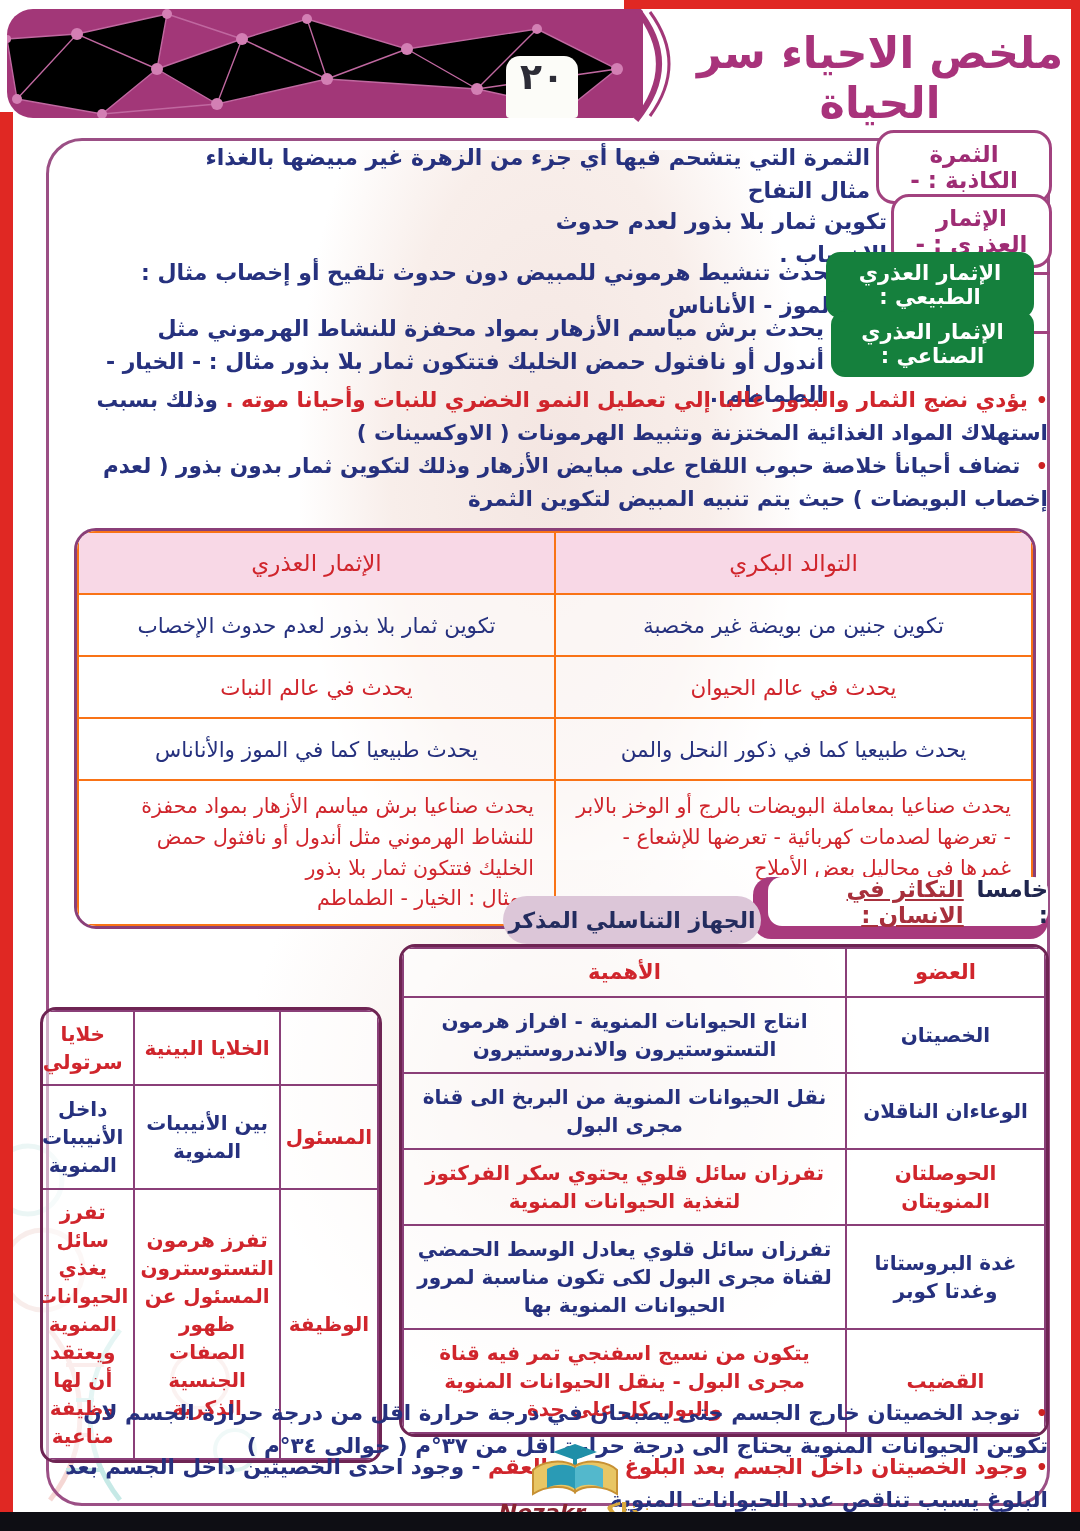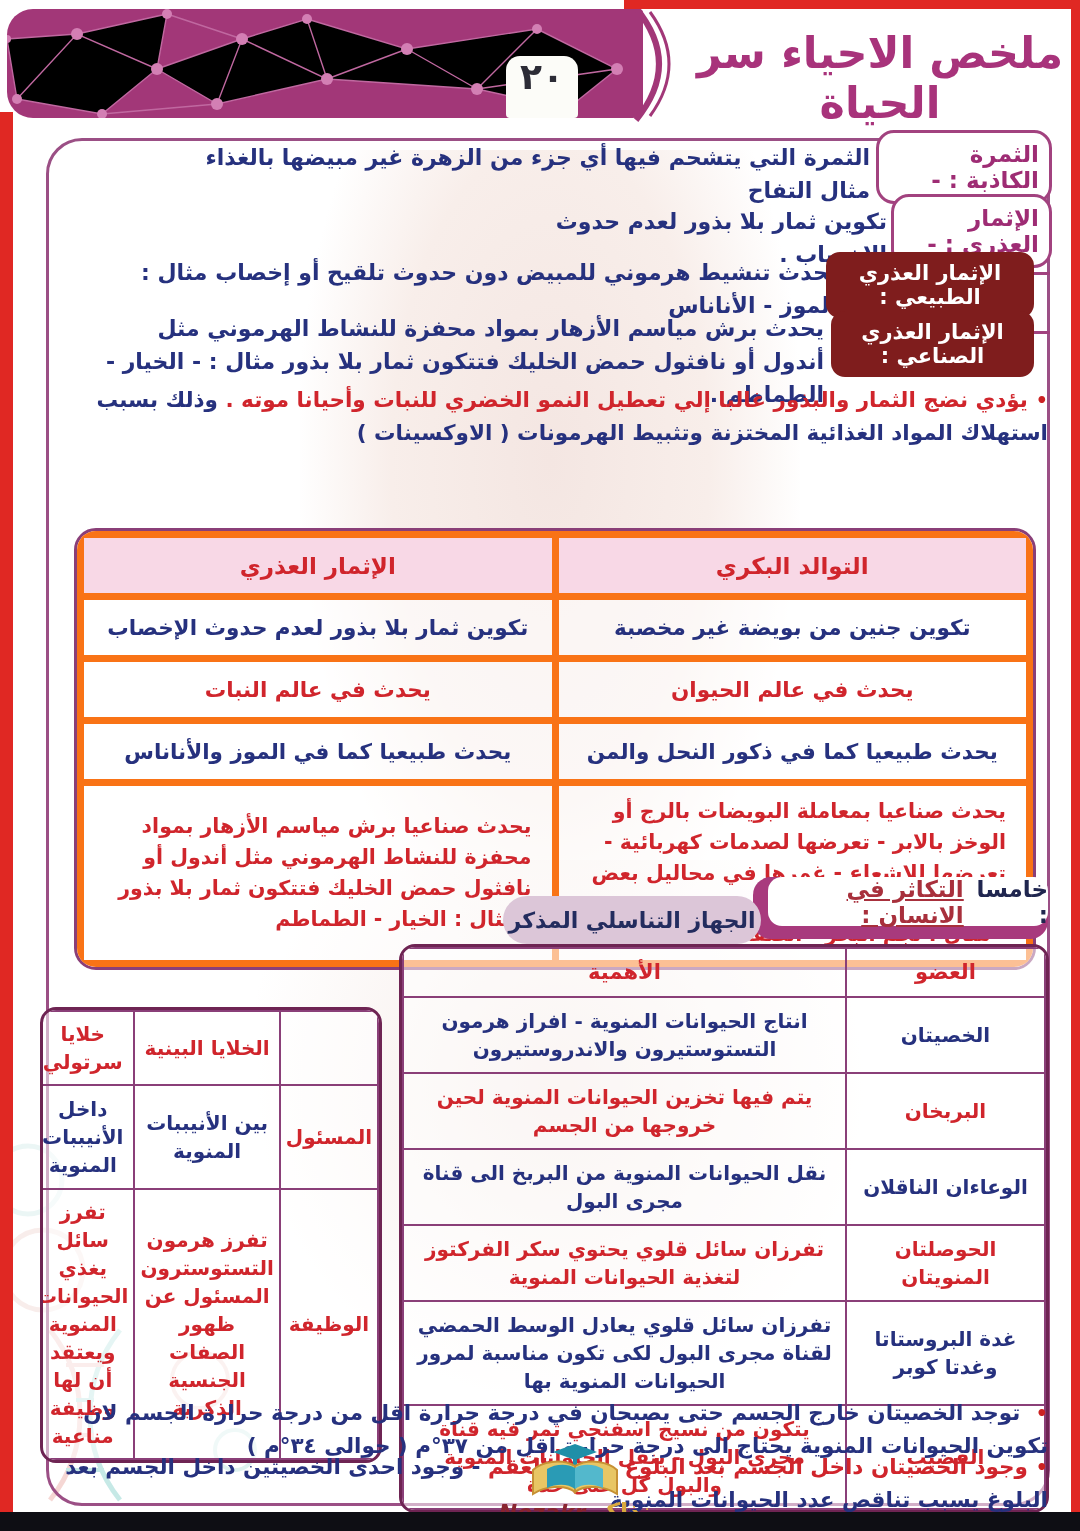--- a/index.html
+++ b/index.html
@@ -32,41 +32,41 @@
              background:radial-gradient(ellipse at 50% 40%, #f5eae6 0%, rgba(255,255,255,0) 70%); }
   .bg-dna { position:absolute; left:30px; top:1320px; z-index:0; opacity:.5; }
   .bg-rings { position:absolute; left:8px; top:1130px; z-index:0; opacity:.4; }
 
   
   .container { position:absolute; left:46px; top:138px; width:1004px; height:1368px;
                border:3px solid #9b4f85; border-radius:36px; z-index:1; }
 
   
   .def-box { position:absolute; z-index:3; background:#fff; border:3px solid #a2427f;
-             border-radius:18px; color:#9e2c74; font-size:23px; text-align:right;
+             border-radius:18px; color:#9e2c74; font-size:23px; text-align:center;
              padding:8px 10px; }
-  .def-box-filled { position:absolute; z-index:3; background:#7f1d1d; color:#fff;
+  .def-box-filled { position:absolute; z-index:3; background:#15803d; color:#fff;
              border-radius:14px; font-size:21px; text-align:center; padding:9px 8px; }
   .connector { position:absolute; width:16px; height:3px; background:#a2427f; z-index:2; }
   .def-text { position:absolute; z-index:2; color:#26317e; font-size:22px;
               text-align:right; line-height:1.5; }
 
   
   .note { position:absolute; z-index:2; font-size:21.5px; line-height:1.55; text-align:right; }
   .note .bullet { color:#cc2222; margin-left:8px; font-size:19px; }
   .t-red  { color:#d0252c; }
   .t-blue { color:#26317e; }
 
   
   .cmp-wrap { position:absolute; left:74px; top:528px; width:962px; z-index:2;
               border:3px solid #8a3f78; border-radius:22px; overflow:hidden;
               background:rgba(255,255,255,.55); }
   .cmp-wrap table { width:100%; border-collapse:collapse; }
-  .cmp-wrap th, .cmp-wrap td { border:7px solid #f97316; text-align:center;
-              font-weight:bold; padding:10px 14px; font-size:21.5px; width:50%; }
+  .cmp-wrap th, .cmp-wrap td { border:2px solid #f97316; text-align:center;
+              font-weight:normal; padding:10px 14px; font-size:21.5px; width:50%; }
   .cmp-wrap th { background:#f8d8e6; color:#d0252c; font-size:23px; height:52px; }
   .cmp-wrap tr { height:62px; }
   .cmp-wrap tr.tall { height:116px; }
   .cmp-wrap td.multi { text-align:right; white-space:pre-line; font-size:20.5px;
               line-height:1.5; padding:10px 20px; }
 
   
   .sec-box { position:absolute; left:753px; top:877px; width:295px; height:62px;
              background:#a83a7d; border-radius:18px; z-index:3; }
   .sec-inner { position:absolute; top:0; right:0; bottom:13px; left:15px; background:#fff;
@@ -181,20 +181,24 @@
   <div class="def-text" style="left:82px; top:256px; width:755px;">يحدث تنشيط هرموني للمبيض دون حدوث تلقيح أو إخصاب مثال : الموز - الأناناس</div>
 
   <div class="def-box-filled" style="left:831px; top:311px; width:203px;">الإثمار العذري الصناعي :</div>
   <div class="connector" style="left:1034px; top:331px;"></div>
   <div class="def-text" style="left:92px; top:312px; width:732px;">يحدث برش مياسم الأزهار بمواد محفزة للنشاط الهرموني مثل أندول أو نافثول حمض الخليك فتتكون ثمار بلا بذور مثال : - الخيار - الطماطم .</div>
 
   <div class="note" style="left:58px; top:383px; width:990px;">
     <span class="bullet">•</span><span class="t-red">يؤدي نضج الثمار والبذور غالبا إلي تعطيل النمو الخضري للنبات وأحيانا موته .</span>
     <span class="t-blue">وذلك بسبب استهلاك المواد الغذائية المختزنة وتثبيط الهرمونات ( الاوكسينات )</span>
   </div>
+  <div class="note" style="left:40px; top:449px; width:1008px;">
+    <span class="bullet">•</span><span class="t-red"></span>
+    <span class="t-blue">تضاف أحيانأ خلاصة حبوب اللقاح على مبايض الأزهار وذلك لتكوين ثمار بدون بذور ( لعدم إخصاب البويضات ) حيث يتم تنبيه المبيض لتكوين الثمرة</span>
+  </div>
 
   <div class="cmp-wrap">
     <table>
       <tbody>
           <tr>
         <th>التوالد البكري</th>
         <th>الإثمار العذري</th>
       </tr>
       <tr>
         <td class="t-blue">تكوين جنين من بويضة غير مخصبة</td>
@@ -229,24 +233,20 @@
   <div class="organ-wrap">
     <table>
       <tbody>
           <tr>
         <th class="col-organ">العضو</th>
         <th class="col-imp">الأهمية</th>
       </tr>
       <tr>
         <td class="t-blue">الخصيتان</td>
         <td class="t-blue">انتاج الحيوانات المنوية - افراز هرمون التستوستيرون والاندروستيرون</td>
-      </tr>
-      <tr>
-        <td class="t-red">البربخان</td>
-        <td class="t-red">يتم فيها تخزين الحيوانات المنوية لحين خروجها من الجسم</td>
       </tr>
       <tr>
         <td class="t-blue">الوعاءان الناقلان</td>
         <td class="t-blue">نقل الحيوانات المنوية من البربخ الى قناة مجرى البول</td>
       </tr>
       <tr>
         <td class="t-red">الحوصلتان المنويتان</td>
         <td class="t-red">تفرزان سائل قلوي يحتوي سكر الفركتوز لتغذية الحيوانات المنوية</td>
       </tr>
       <tr>

